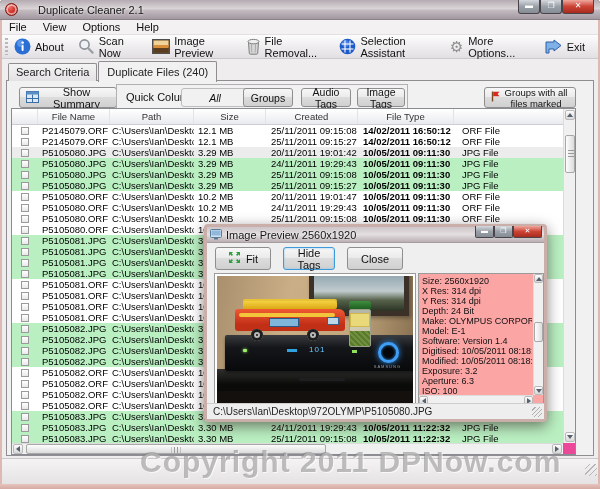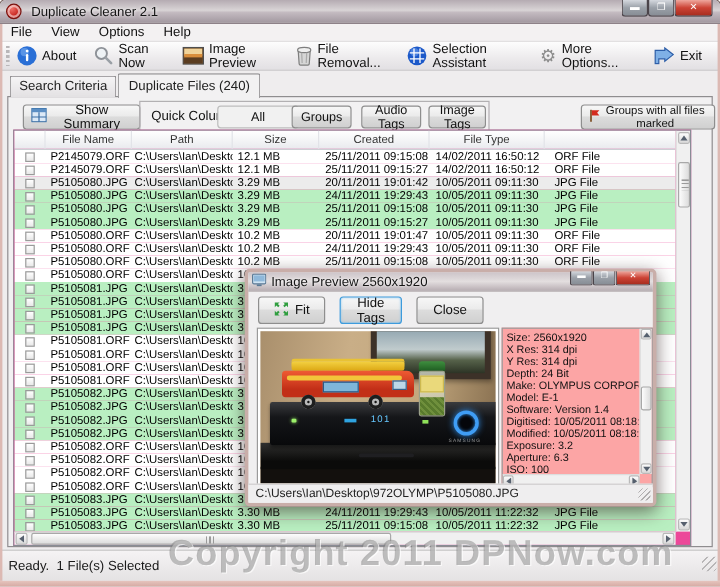--- a/index.html
+++ b/index.html
@@ -7,21 +7,21 @@
   .window{position:relative;width:600px;height:489px;overflow:hidden;
     background:#efedee;border-radius:5px 5px 0 0;
     outline:1px solid #7d6a66;}
   
   .titlebar{position:absolute;left:0;top:0;width:100%;height:20px;
     background:linear-gradient(180deg,#b5abb2 0%,#d9d4d6 45%,#c3bac0 55%,#a298a0 100%);
     border-bottom:1px solid #8d8188;display:flex;align-items:center;padding-left:5px;}
   .app-icon{width:13px;height:13px;border-radius:50%;
     background:radial-gradient(circle at 35% 30%,#f0716a,#c6231c 60%,#8f1612);
     border:1px solid #7c120e;box-shadow:inset 0 0 0 2px rgba(255,255,255,.55);}
-  .titletext{font-size:11px;color:#141414;margin-left:8px;text-shadow:0 0 3px #fff;}
+  .titletext{font-size:11px;color:#141414;margin-left:20px;text-shadow:0 0 3px #fff;}
   .winbtns{position:absolute;right:6px;top:0;display:flex;}
   .wb{height:14px;border:1px solid #4a444a;border-top:none;border-radius:0 0 3px 3px;
     color:#fff;font-size:8px;line-height:12px;text-align:center;
     background:linear-gradient(#d4d8de,#9aa0a8 50%,#878d95);cursor:default;}
   .wb.min,.wb.max{width:22px;}
   .wb.close{width:32px;background:linear-gradient(#efa79d,#cc4335 50%,#a72c1e);}
   .menubar{position:absolute;left:1px;top:20px;width:598px;height:15px;background:#f3f1f2;
     font-size:11px;display:flex;align-items:center;border-bottom:1px solid #e2e0e1;}
   .menuitem{padding:0 8px;color:#111;}
   .toolbar{position:absolute;left:1px;top:35px;width:598px;height:24px;
@@ -45,40 +45,40 @@
     font-size:11px;color:#111;border:1px solid #8e8e8e;border-radius:3px;
     background:linear-gradient(#f7f7f7,#ebebeb 45%,#dcdcdc 50%,#d0d0d0);cursor:default;}
   .btn-summary{left:12px;top:6px;width:98px;height:21px;}
   .quickgroup{position:absolute;left:109px;top:3px;width:292px;height:26px;
     border:1px solid #b2b0b2;}
   .qlabel{position:absolute;left:9px;top:6px;font-size:11px;color:#111;}
   .qbtn{position:absolute;top:3px;height:19px;display:flex;align-items:center;justify-content:center;
     font-size:10.5px;border:1px solid #8e8e8e;border-radius:3px;color:#111;
     background:linear-gradient(#f7f7f7,#ebebeb 45%,#dcdcdc 50%,#d0d0d0);}
   .qbtn.flat{background:#f1f1f1;border-color:#bdbdbd;}
-  .q-all{left:64px;width:68px;} .q-groups{left:126px;width:50px;}
+  .q-all{left:64px;width:68px;font-style:italic;} .q-groups{left:126px;width:50px;}
   .q-audio{left:184px;width:50px;} .q-image{left:240px;width:48px;}
-  .btn-marked{left:477px;top:6px;width:112px;height:21px;font-size:9.5px;gap:3px;}
+  .btn-marked{left:477px;top:6px;width:92px;height:21px;font-size:9.5px;gap:3px;}
   
   .table{position:absolute;left:4px;top:27px;width:565px;height:347px;background:#ec4899;
     border:1px solid #898c95;}
   .thead{position:absolute;left:0;top:0;right:12px;height:16px;display:grid;
     grid-template-columns:26px 72px 84px 72px 92px 96px 1fr;
     background:linear-gradient(#ffffff,#f2f3f5 60%,#e9eaee);border-bottom:1px solid #cdced4;}
   .th{font-size:9.5px;color:#333;text-align:center;line-height:15px;border-right:1px solid #e2e3e8;
     overflow:hidden;white-space:nowrap;}
   .tbody{position:absolute;left:0;top:16px;right:12px;bottom:11px;overflow:hidden;}
   .tr{display:grid;grid-template-columns:26px 72px 84px 72px 92px 96px 1fr;height:11px;background:#fff;}
   .tr.green{background:#b9efc1;}
   .tr.selected{background:#ececec;}
   .td{font-size:9.5px;line-height:11px;color:#000;white-space:nowrap;overflow:hidden;}
   .td-check{display:flex;align-items:center;justify-content:center;}
   .checkbox{width:8px;height:8px;border:1px solid #9a9a9a;background:linear-gradient(#fff,#e8e8e8);display:inline-block;}
   .td-name{padding-left:4px;} .td-path{padding-left:2px;} .td-size{padding-left:4px;}
-  .td-created{padding-left:5px;} .td-modified{padding-left:5px;} .td-type{padding-left:8px;}
+  .td-created{padding-left:5px;} .td-modified{padding-left:5px;font-weight:bold;} .td-type{padding-left:8px;}
   
   .vscroll{position:absolute;right:0;top:0;bottom:11px;width:12px;background:#f0f0f0;border-left:1px solid #dcdcdc;}
   .hscroll{position:absolute;left:0;bottom:0;right:12px;height:11px;background:#f0f0f0;border-top:1px solid #dcdcdc;}
   .sb-btn{position:absolute;background:linear-gradient(#fdfdfd,#d8d8d8);border:1px solid #b9b9b9;border-radius:2px;
     display:flex;align-items:center;justify-content:center;}
   .vscroll .sb-btn{left:1px;width:10px;height:10px;}
   .hscroll .sb-btn{top:0;width:10px;height:10px;}
   .tri-up{width:0;height:0;border-left:3px solid transparent;border-right:3px solid transparent;border-bottom:4px solid #56606e;}
   .tri-down{width:0;height:0;border-left:3px solid transparent;border-right:3px solid transparent;border-top:4px solid #56606e;}
   .tri-left{width:0;height:0;border-top:3px solid transparent;border-bottom:3px solid transparent;border-right:4px solid #56606e;}
@@ -665,21 +665,20 @@
             <span class="grip-dots"></span>
           </div>
         <div class="sb-btn" style="right:1px;">
             <span class="tri-right"></span>
           </div>
       </div>
     </div>
   </div>
 
   <div class="statusbar">
-    <span>Ready.  1 File(s) Selected</span>
     <span class="resize-grip"></span>
   </div>
   <div class="bottomedge"></div>
 
   <div class="watermark">Copyright 2011 DPNow.com</div>
 
   <div class="dialog">
     <div class="dlg-titlebar">
       <span>
         <svg width="12" height="11" viewBox="0 0 12 11">

